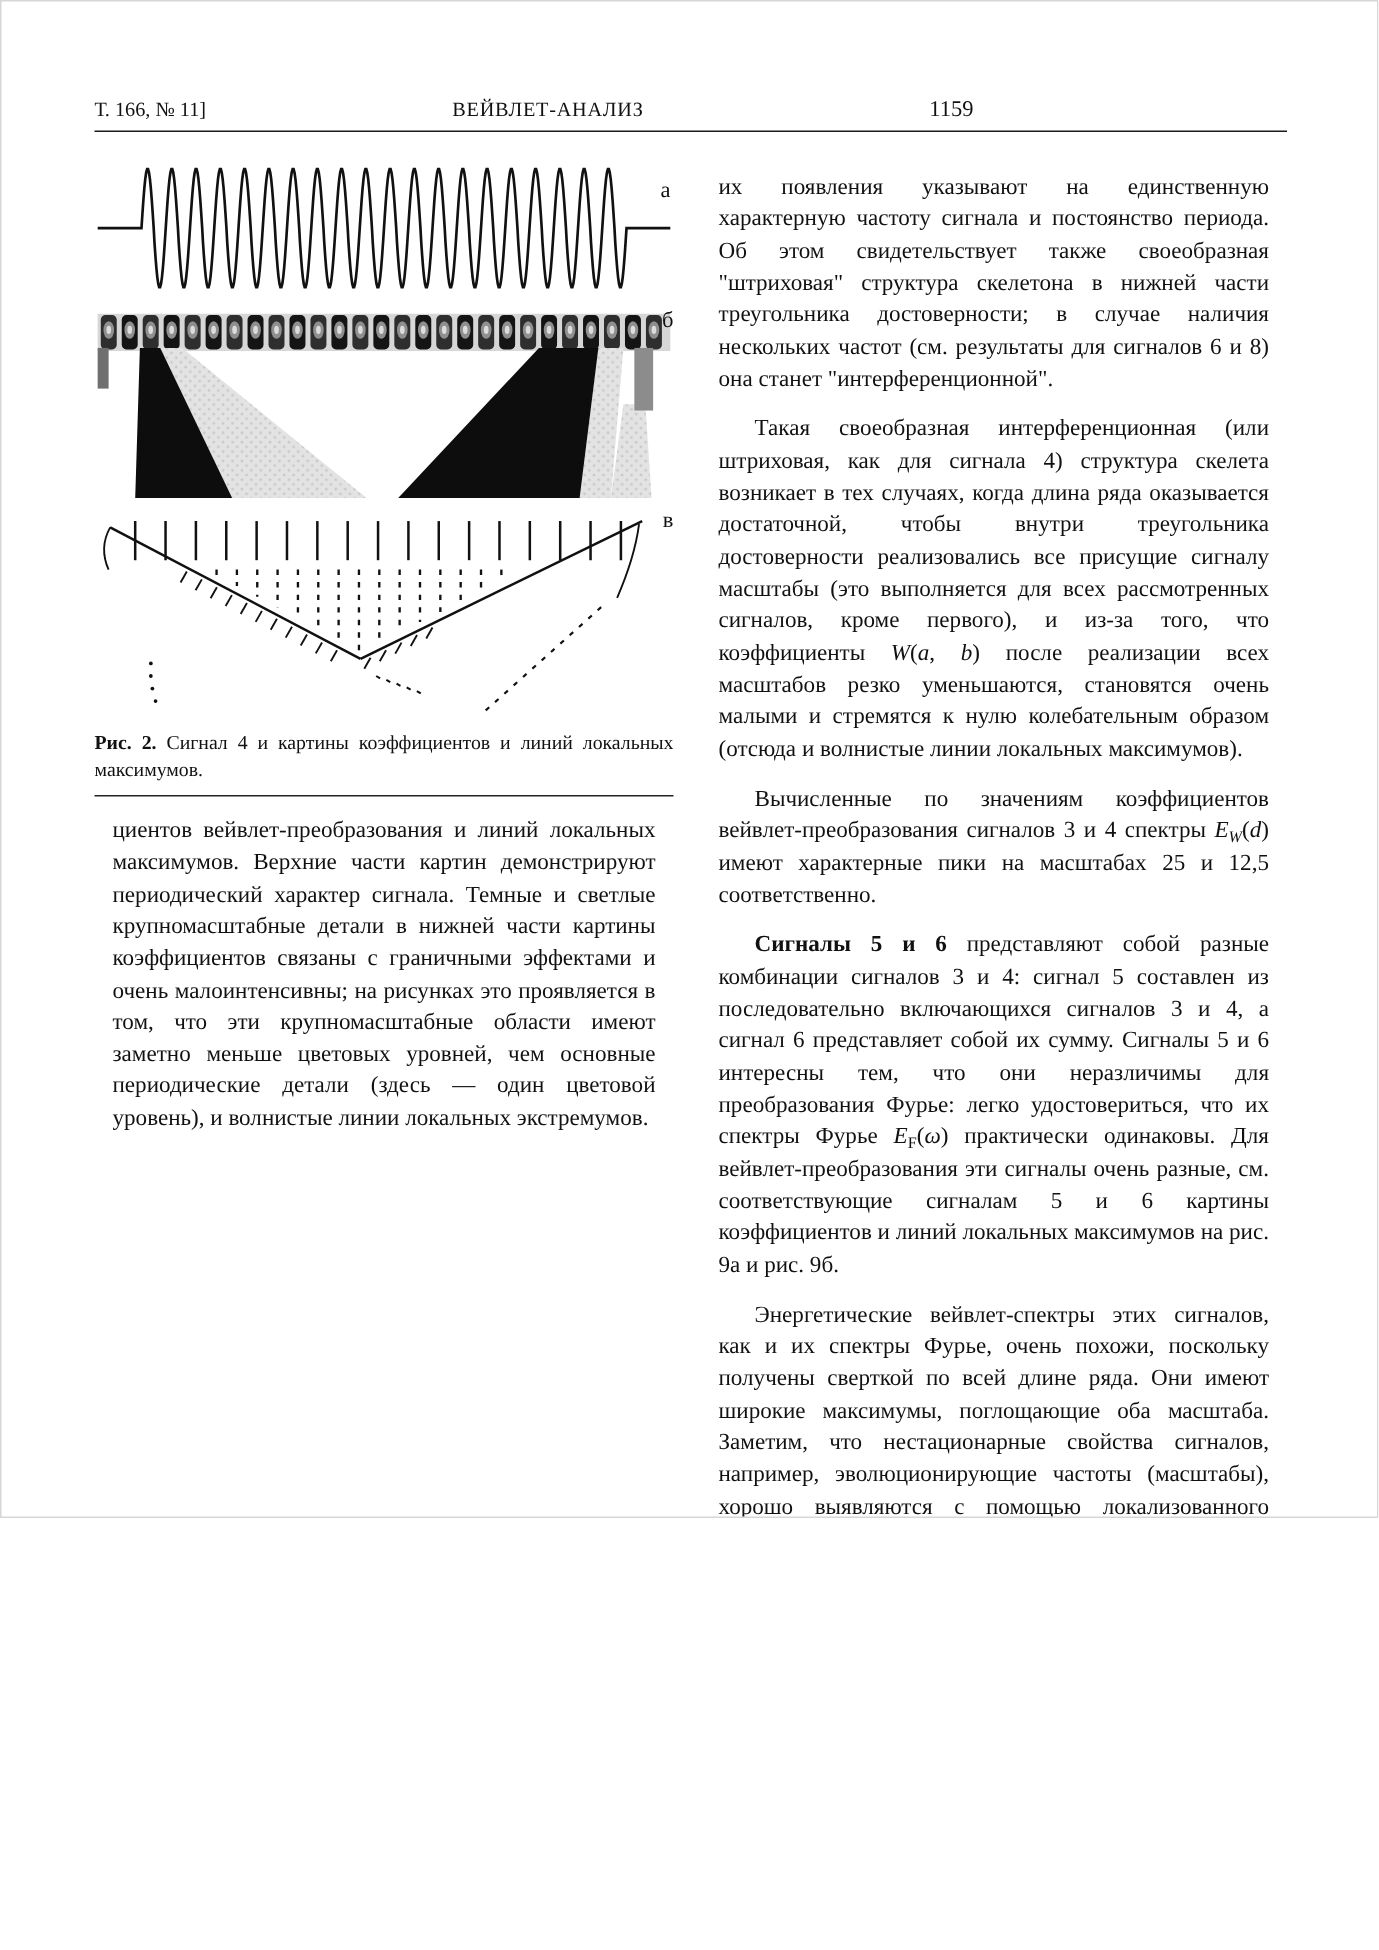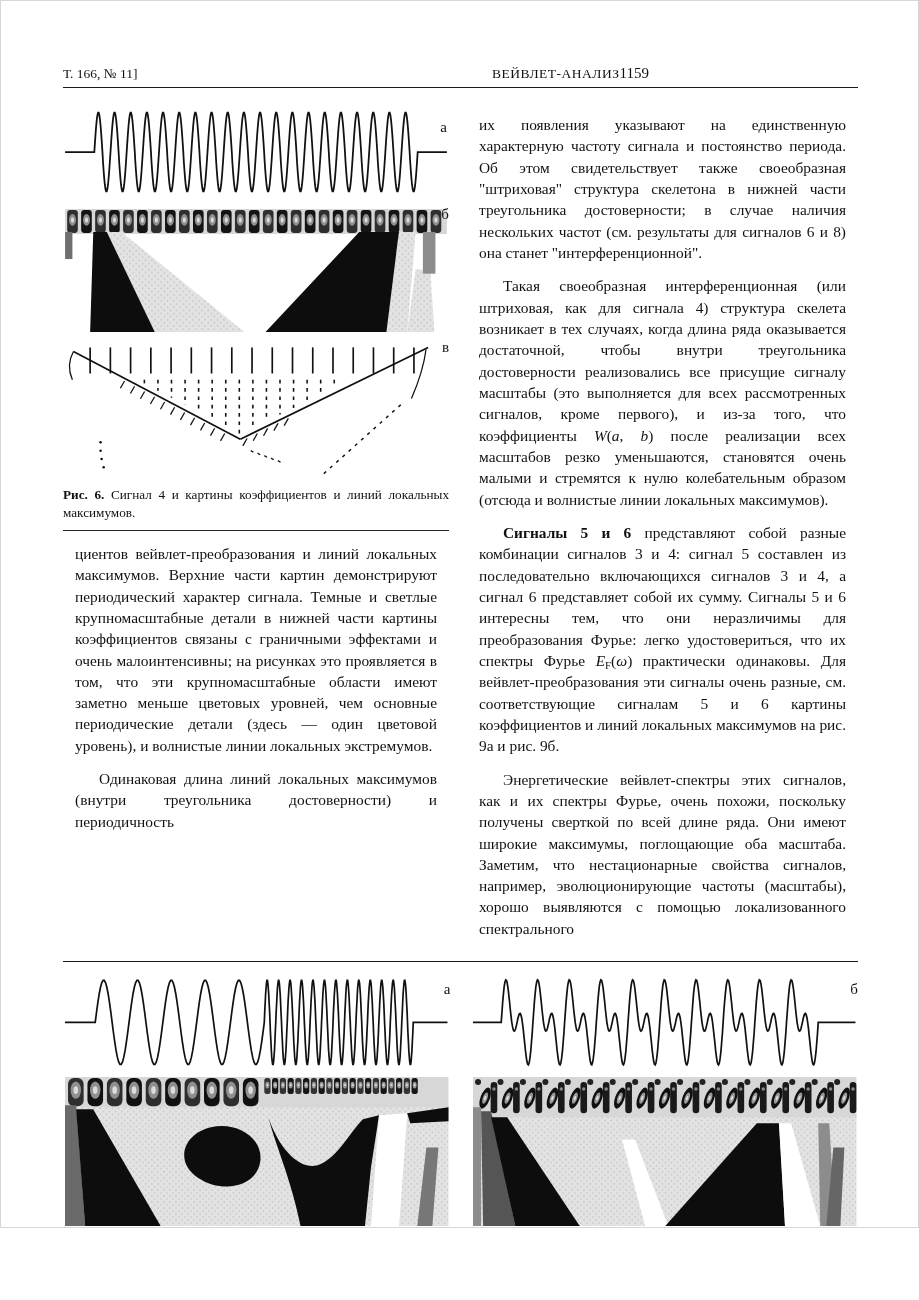--- a/index.html
+++ b/index.html
@@ -1,23 +1,23 @@
 <!DOCTYPE html>
 <html lang="ru"><head>
 <meta charset="utf-8">
 <style>
   html,body{margin:0;padding:0;background:#fff;}
-  .page{position:relative;width:919px;height:1228px;box-sizing:border-box;
+  .page{position:relative;width:919px;height:1012px;box-sizing:border-box;
         border:1px solid #d6d6d6;background:#fff;color:#111;
         padding:64px 60px 0 62px;overflow:hidden;
         font-family:"Liberation Serif", serif;}
   .hdr{display:flex;align-items:baseline;font-size:13.5px;
        padding-bottom:5px;border-bottom:1.8px solid #1a1a1a;}
   .hdr .hl{width:30%;}
-  .hdr .hc{flex:1;text-align:right;letter-spacing:0.5px;}
+  .hdr .hc{flex:1;text-align:left;letter-spacing:0.5px;}
   .hdr .hr{width:30%;text-align:left;font-size:15px;}
   .cols{display:flex;gap:18px;margin-top:14px;}
   .colL{flex:0 0 386px;width:386px;}
   .colR{flex:1;min-width:0;}
   p.body{font-size:15.4px;line-height:1.385;text-align:justify;
          margin:12px;text-indent:24px;}
   p.noind{text-indent:0;}
   .b{font-weight:bold;}
   .i{font-style:italic;}
   .sub{font-size:70%;position:relative;top:0.28em;}
@@ -214,31 +214,31 @@
               <line x1="206" y1="117.6" x2="208.5" y2="119.1" stroke="#111" stroke-width="1.3"></line>
               <line x1="250" y1="130" x2="326" y2="62" stroke="#111" stroke-width="1.4" stroke-dasharray="3 5"></line>
               <circle cx="36" cy="100" r="1.2" fill="#111"></circle>
               <circle cx="36" cy="108" r="1.2" fill="#111"></circle>
               <circle cx="37" cy="116" r="1.2" fill="#111"></circle>
               <circle cx="39" cy="124" r="1.2" fill="#111"></circle>
             </svg>
           <span class="flab" style="top:2px;right:0;">в</span>
         </div>
         <figcaption class="cap">
-          <span class="b">Рис. 6.</span><span> Сигнал 4 и картины коэффициентов и линий локальных максимумов.</span>
+          <span class="b">Рис. 2.</span><span> Сигнал 4 и картины коэффициентов и линий локальных максимумов.</span>
         </figcaption>
       </figure>
       <hr class="capline">
       <p class="body noind"><span>циентов вейвлет-преобразования и линий локальных максимумов. Верхние части картин демонстрируют периодический характер сигнала. Темные и светлые крупномасштабные детали в нижней части картины коэффициентов связаны с граничными эффектами и очень малоинтенсивны; на рисунках это проявляется в том, что эти крупномасштабные области имеют заметно меньше цветовых уровней, чем основные периодические детали (здесь — один цветовой уровень), и волнистые линии локальных экстремумов.</span></p>
-      <p class="body"><span>Одинаковая длина линий локальных максимумов (внутри треугольника достоверности) и периодичность</span></p>
     </div>
 
     <div class="colR">
       <p class="body noind"><span>их появления указывают на единственную характерную частоту сигнала и постоянство периода. Об этом свидетельствует также своеобразная "штриховая" структура скелетона в нижней части треугольника достоверности; в случае наличия нескольких частот (см. результаты для сигналов 6 и 8) она станет "интерференционной".</span></p>
       <p class="body"><span>Такая своеобразная интерференционная (или штриховая, как для сигнала 4) структура скелета возникает в тех случаях, когда длина ряда оказывается достаточной, чтобы внутри треугольника достоверности реализовались все присущие сигналу масштабы (это выполняется для всех рассмотренных сигналов, кроме первого), и из-за того, что коэффициенты </span><span class="i">W</span><span>(</span><span class="i">a</span><span>, </span><span class="i">b</span><span>) после реализации всех масштабов резко уменьшаются, становятся очень малыми и стремятся к нулю колебательным образом (отсюда и волнистые линии локальных максимумов).</span></p>
+      <p class="body"><span>Вычисленные по значениям коэффициентов вейвлет-преобразования сигналов 3 и 4 спектры </span><span class="i">E</span><span class="i sub">W</span><span>(</span><span class="i">d</span><span>) имеют характерные пики на масштабах 25 и 12,5 соответственно.</span></p>
       <p class="body"><span class="b">Сигналы 5 и 6</span><span> представляют собой разные комбинации сигналов 3 и 4: сигнал 5 составлен из последовательно включающихся сигналов 3 и 4, а сигнал 6 представляет собой их сумму. Сигналы 5 и 6 интересны тем, что они неразличимы для преобразования Фурье: легко удостовериться, что их спектры Фурье </span><span class="i">E</span><span class="sub">F</span><span>(</span><span class="i">ω</span><span>) практически одинаковы. Для вейвлет-преобразования эти сигналы очень разные, см. соответствующие сигналам 5 и 6 картины коэффициентов и линий локальных максимумов на рис. 9а и рис. 9б.</span></p>
       <p class="body"><span>Энергетические вейвлет-спектры этих сигналов, как и их спектры Фурье, очень похожи, поскольку получены сверткой по всей длине ряда. Они имеют широкие максимумы, поглощающие оба масштаба. Заметим, что нестационарные свойства сигналов, например, эволюционирующие частоты (масштабы), хорошо выявляются с помощью локализованного спектрального</span></p>
     </div>
   </div>
 
   <hr class="wide-rule">
 
   <div class="fig9">
     <div class="sub9">
       <div class="panel">

